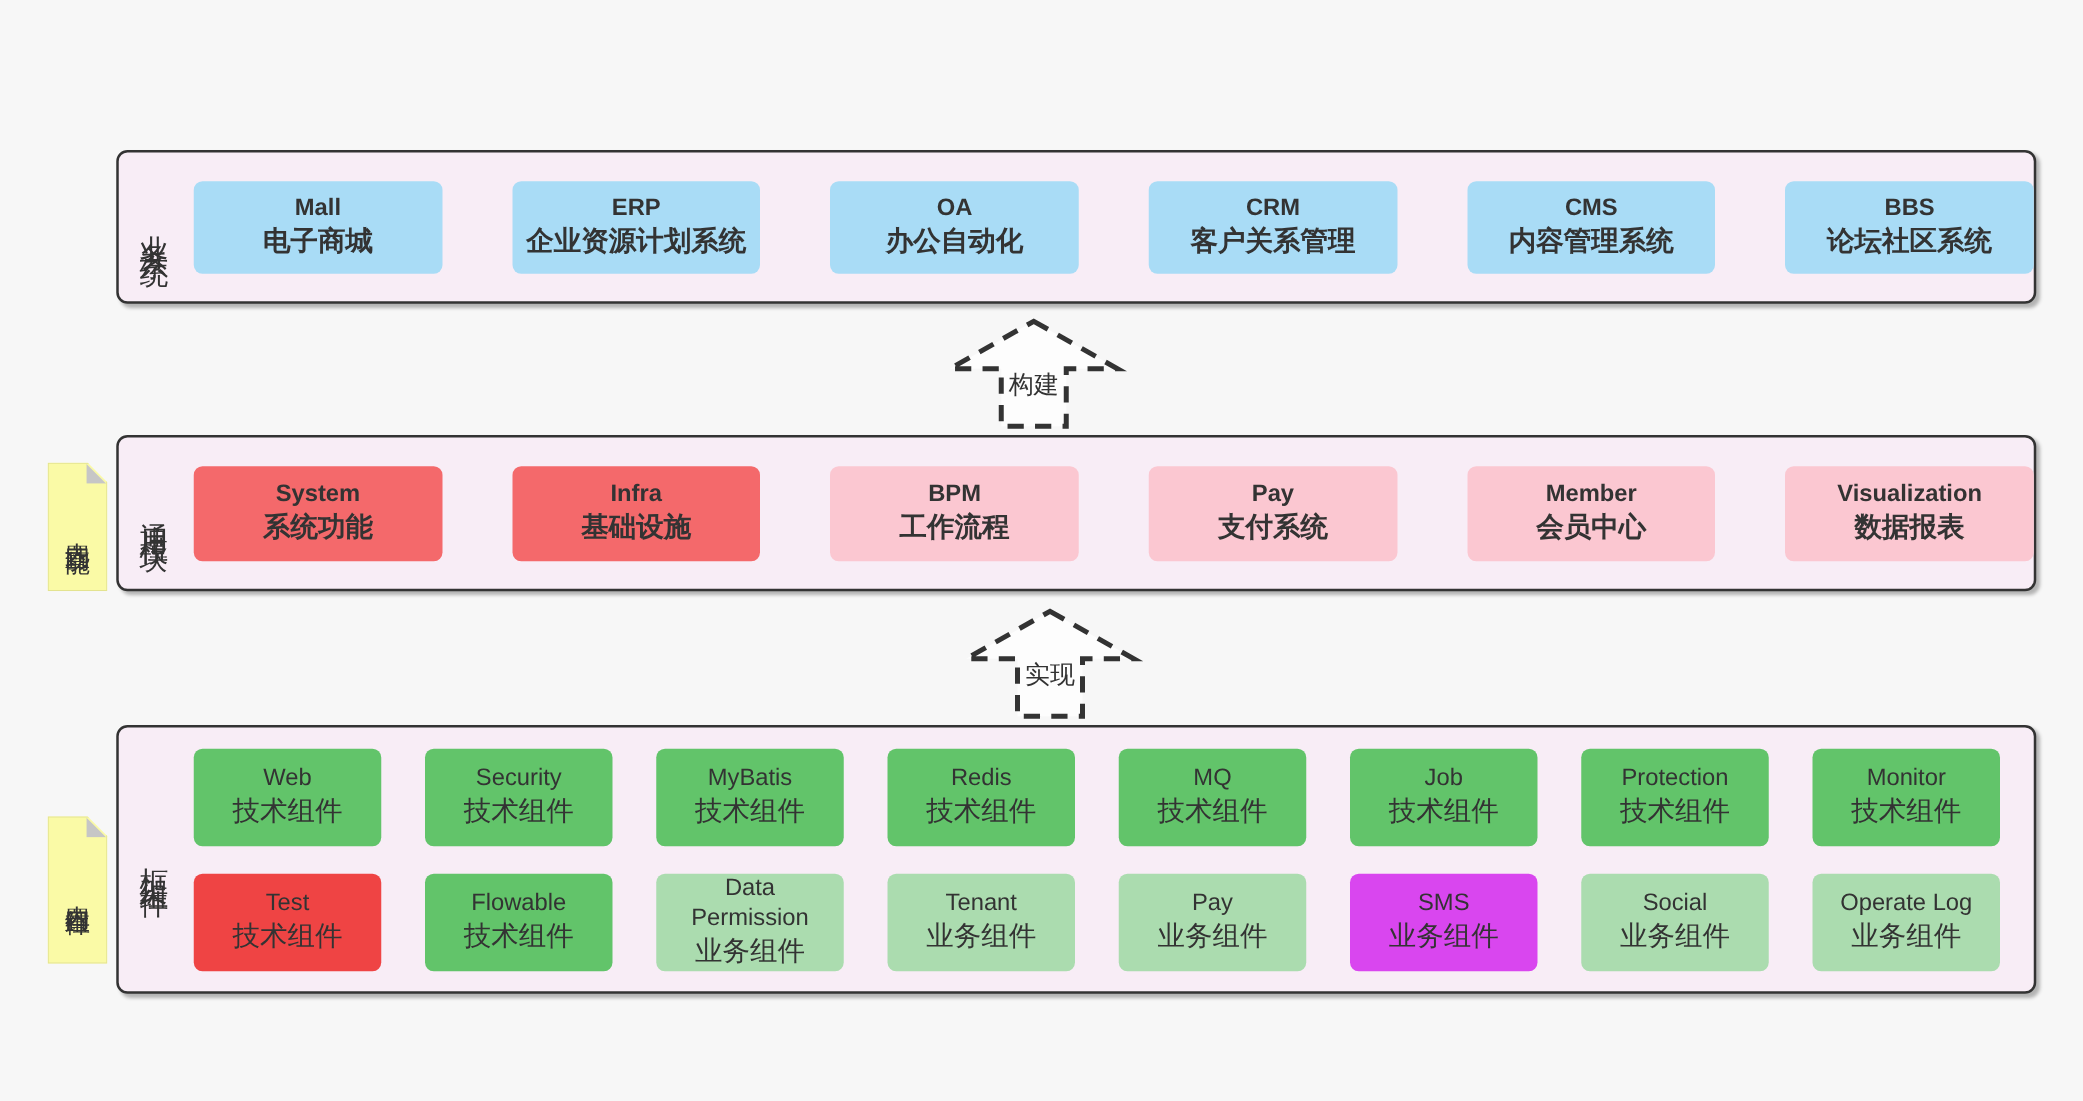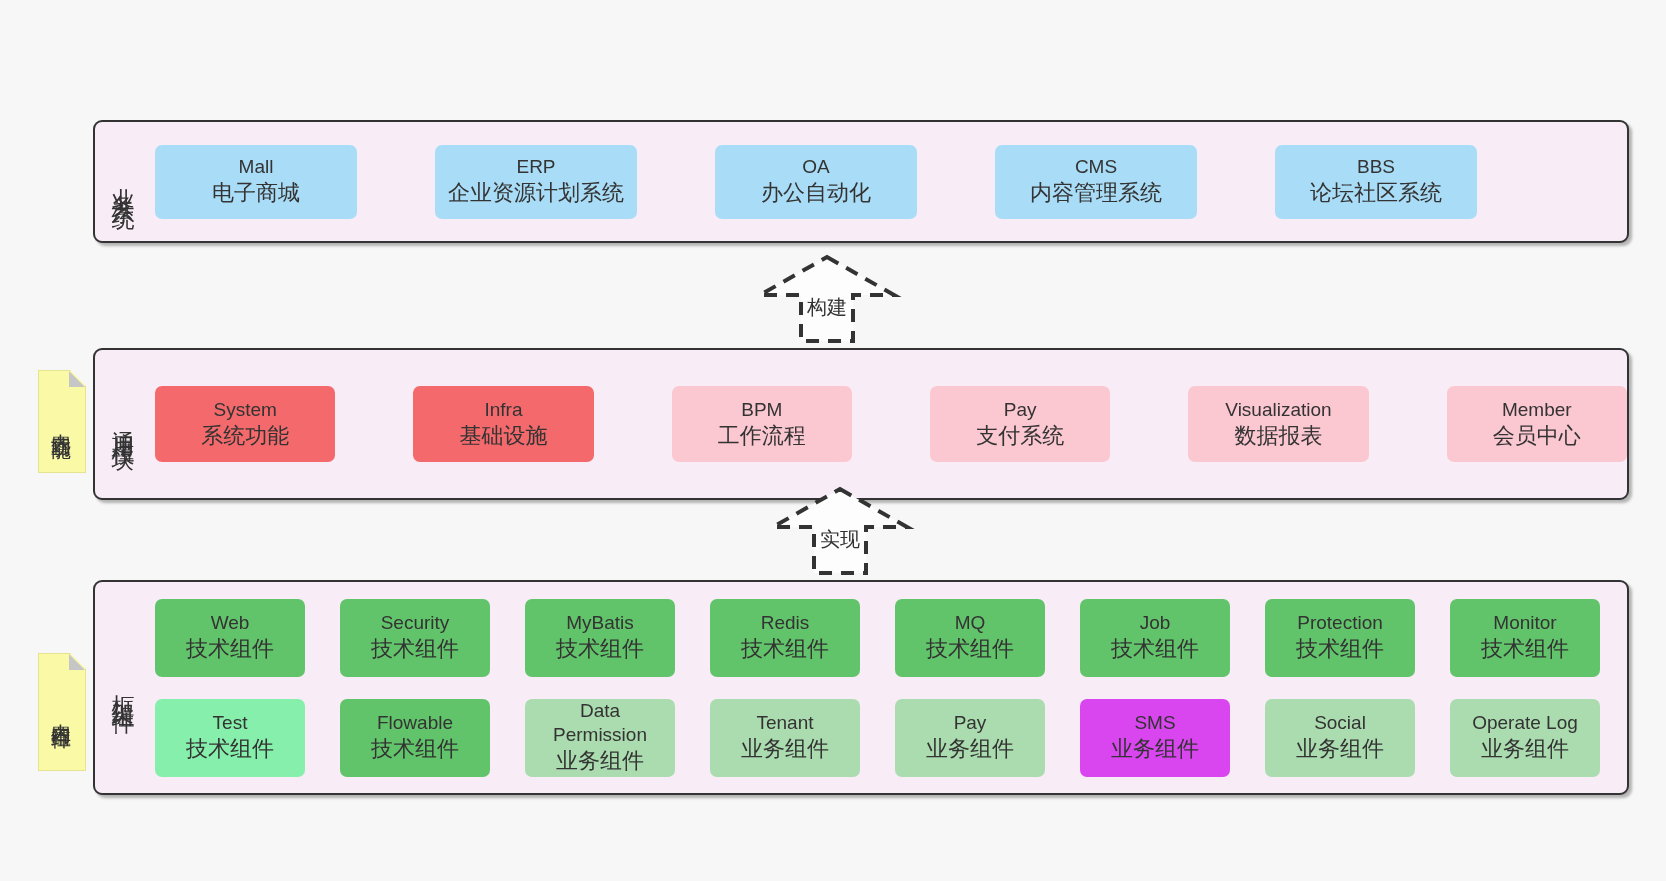--- a/index.html
+++ b/index.html
@@ -3,32 +3,32 @@
 <meta charset="utf-8">
 <style>
   html,body{margin:0;padding:0;background:#f7f7f7;}
   body{font-family:"Liberation Sans","DejaVu Sans",sans-serif;color:#333;}
   #canvas{position:relative;width:1666px;height:881px;background:#f7f7f7;overflow:hidden;}
 
   .layer{position:absolute;left:93px;width:1536px;background:#f8edf6;
          border:2px solid #333;border-radius:9px;box-sizing:border-box;
          box-shadow:3px 3px 3px rgba(0,0,0,.28);}
   #layer-business{top:120px;height:123px;}
-  #layer-common{top:348px;height:152px;}
+  #layer-common{top:348px;height:125px;}
   #layer-framework{top:580px;height:215px;}
 
   .layer-label{position:absolute;left:0;top:0;bottom:0;width:58px;
                display:flex;align-items:center;justify-content:center;
                writing-mode:vertical-rl;text-orientation:upright;
                font-size:23px;letter-spacing:6px;color:#333;}
 
   .rows{position:absolute;left:60px;top:0;right:0;bottom:0;
         display:flex;flex-direction:column;justify-content:center;gap:22px;}
   .row{display:flex;}
-  #layer-business .row,#layer-common .row{gap:78px;}
+  #layer-business .row,#layer-common .row{gap:56px;font-weight:bold;}
   #layer-framework .row{gap:35px;}
 
   .box{border-radius:7px;display:flex;flex-direction:column;align-items:center;
        justify-content:center;text-align:center;box-sizing:border-box;padding:2px 6px;}
   #layer-business .box{width:202px;height:74px;}
   #layer-common .box{width:202px;height:76px;}
   #layer-framework .box{width:150px;height:78px;}
   .box .t{font-size:19px;line-height:1.25;}
   .box .s{font-size:22px;line-height:1.3;}
 
@@ -65,20 +65,24 @@
           </div>
           <div class="box" style="background: rgb(169, 220, 246);">
             <div class="t">ERP</div>
             <div class="s">企业资源计划系统</div>
           </div>
           <div class="box" style="background: rgb(169, 220, 246);">
             <div class="t">OA</div>
             <div class="s">办公自动化</div>
           </div>
           <div class="box" style="background: rgb(169, 220, 246);">
+            <div class="t">CRM</div>
+            <div class="s">客户关系管理</div>
+          </div>
+          <div class="box" style="background: rgb(169, 220, 246);">
             <div class="t">CMS</div>
             <div class="s">内容管理系统</div>
           </div>
           <div class="box" style="background: rgb(169, 220, 246);">
             <div class="t">BBS</div>
             <div class="s">论坛社区系统</div>
           </div>
         </div>
       </div>
   </div>
@@ -104,26 +108,26 @@
           </div>
           <div class="box" style="background: rgb(251, 199, 209);">
             <div class="t">BPM</div>
             <div class="s">工作流程</div>
           </div>
           <div class="box" style="background: rgb(251, 199, 209);">
             <div class="t">Pay</div>
             <div class="s">支付系统</div>
           </div>
           <div class="box" style="background: rgb(251, 199, 209);">
+            <div class="t">Member</div>
+            <div class="s">会员中心</div>
+          </div>
+          <div class="box" style="background: rgb(251, 199, 209);">
             <div class="t">Visualization</div>
             <div class="s">数据报表</div>
-          </div>
-          <div class="box" style="background: rgb(251, 199, 209);">
-            <div class="t">Member</div>
-            <div class="s">会员中心</div>
           </div>
         </div>
       </div>
   </div>
   <div class="tag" id="tag-features">
     <div class="fold"></div>
     <div class="tag-text">内置功能</div>
   </div>
 
   <div class="arrow" id="arrow-implement">
@@ -164,21 +168,21 @@
           <div class="box" style="background: rgb(98, 196, 106);">
             <div class="t">Protection</div>
             <div class="s">技术组件</div>
           </div>
           <div class="box" style="background: rgb(98, 196, 106);">
             <div class="t">Monitor</div>
             <div class="s">技术组件</div>
           </div>
         </div>
         <div class="row">
-          <div class="box" style="background: #86efac; text-align: right;">
+          <div class="box" style="background: #ef4444; text-align: right;">
             <div class="t">Test</div>
             <div class="s">技术组件</div>
           </div>
           <div class="box" style="background: rgb(98, 196, 106);">
             <div class="t">Flowable</div>
             <div class="s">技术组件</div>
           </div>
           <div class="box" style="background: rgb(171, 220, 175);">
             <div class="t">Data Permission</div>
             <div class="s">业务组件</div>

